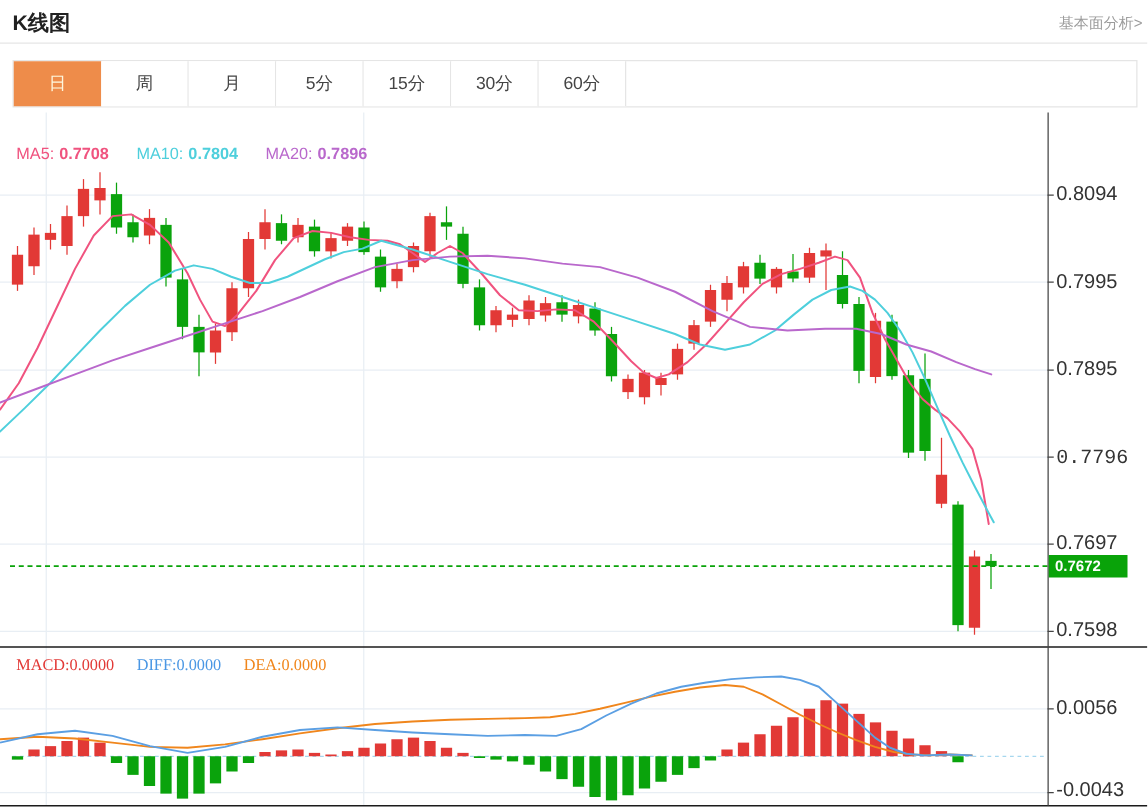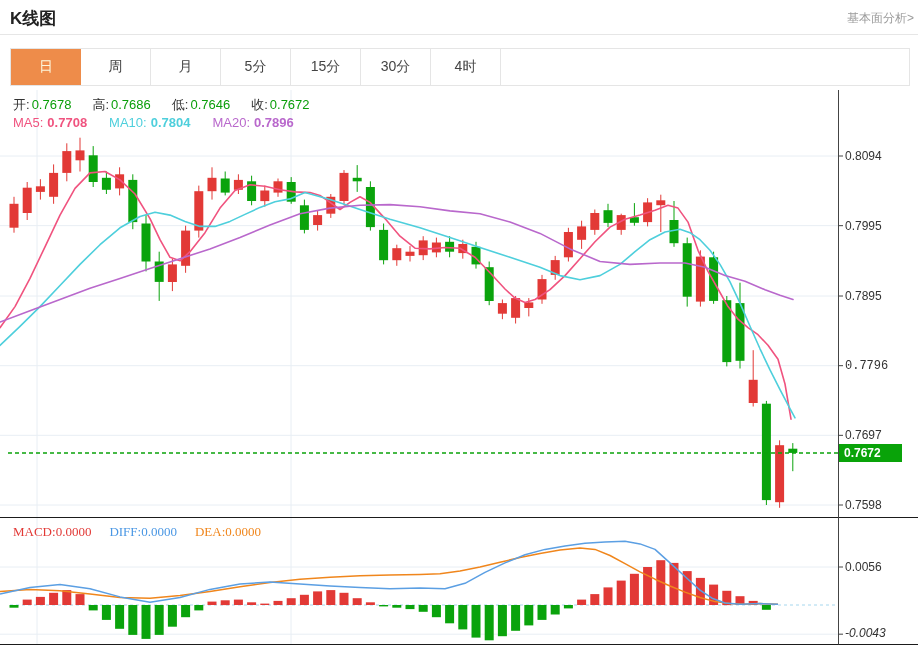--- a/index.html
+++ b/index.html
@@ -20,21 +20,21 @@
   .ohlc-item{margin-right:21px;}
   .ohlc-item .v{color:#0a9e0a;margin-left:2px;}
   #ma-legend{position:absolute;left:13px;top:115px;font-size:13px;white-space:nowrap;}
   .ma-item{margin-right:22px;}
   .ma-item .v{margin-left:4px;font-weight:bold;}
   .c-ma5{color:#f0537f;} .c-ma10{color:#4ecfdc;} .c-ma20{color:#b968cc;}
   #macd-legend{position:absolute;left:13px;top:524px;font-size:13px;white-space:nowrap;font-family:Liberation Serif, serif;}
   .macd-item{margin-right:18px;}
   .c-macd{color:#e23936;} .c-diff{color:#4a97e4;} .c-dea{color:#f0861c;}
   
-  .axis-label{position:absolute;left:845px;font-size:12px;color:#333;line-height:14px;}
+  .axis-label{position:absolute;left:845px;font-size:16px;color:#333;line-height:14px;}
   #price-tag{position:absolute;left:839px;width:63px;height:18px;background:#09a309;color:#fff;font-size:12px;font-weight:bold;line-height:18px;padding-left:5px;box-sizing:border-box;}
 </style>
 </head>
 <body>
 
 <div id="page">
 
   <svg id="chart-svg" xmlns="http://www.w3.org/2000/svg" width="918" height="649">
       <line x1="37" y1="90" x2="37" y2="644.5" stroke="#e8eef4" stroke-width="1"></line>
       <line x1="291" y1="90" x2="291" y2="644.5" stroke="#e8eef4" stroke-width="1"></line>
@@ -252,42 +252,39 @@
   <a id="hdr-link">基本面分析&gt;</a>
   <div id="hdr-divider"></div>
 
   <div id="tabbar">
     <div class="tab active">日</div>
     <div class="tab">周</div>
     <div class="tab">月</div>
     <div class="tab">5分</div>
     <div class="tab">15分</div>
     <div class="tab">30分</div>
-    <div class="tab">4时</div>
+    <div class="tab">60分</div>
   </div>
 
-  <div id="ohlc-legend">
-    <span class="ohlc-item"><span class="k">开:</span><span class="v">0.7678</span></span><span class="ohlc-item"><span class="k">高:</span><span class="v">0.7686</span></span><span class="ohlc-item"><span class="k">低:</span><span class="v">0.7646</span></span><span class="ohlc-item"><span class="k">收:</span><span class="v">0.7672</span></span>
-  </div>
 
   <div id="ma-legend">
     <span class="ma-item c-ma5"><span>MA5:</span><span class="v">0.7708</span></span><span class="ma-item c-ma10"><span>MA10:</span><span class="v">0.7804</span></span><span class="ma-item c-ma20"><span>MA20:</span><span class="v">0.7896</span></span>
   </div>
 
   <div id="macd-legend">
     <span class="macd-item c-macd"><span>MACD:</span><span>0.0000</span></span><span class="macd-item c-diff"><span>DIFF:</span><span>0.0000</span></span><span class="macd-item c-dea"><span>DEA:</span><span>0.0000</span></span>
   </div>
 
   <div id="price-axis">
       <span class="axis-label" style="top: 149px;">0.8094</span>
       <span class="axis-label" style="top: 218.659px;">0.7995</span>
       <span class="axis-label" style="top: 289.022px;">0.7895</span>
       <span class="axis-label" style="top: 358.681px; font-family: Liberation Mono, monospace;">0.7796</span>
       <span class="axis-label" style="top: 428.341px;">0.7697</span>
       <span class="axis-label" style="top: 498px;">0.7598</span>
     </div>
   <div id="macd-axis">
       <span class="axis-label" style="top: 560px;">0.0056</span>
-      <span class="axis-label" style="top: 626px; font-style: italic;">-0.0043</span>
+      <span class="axis-label" style="top: 626px;">-0.0043</span>
     </div>
   <div id="price-tag" style="top: 443.931px; background: rgb(9, 163, 9);">0.7672</div>
 
 </div>
 
 </body></html>

